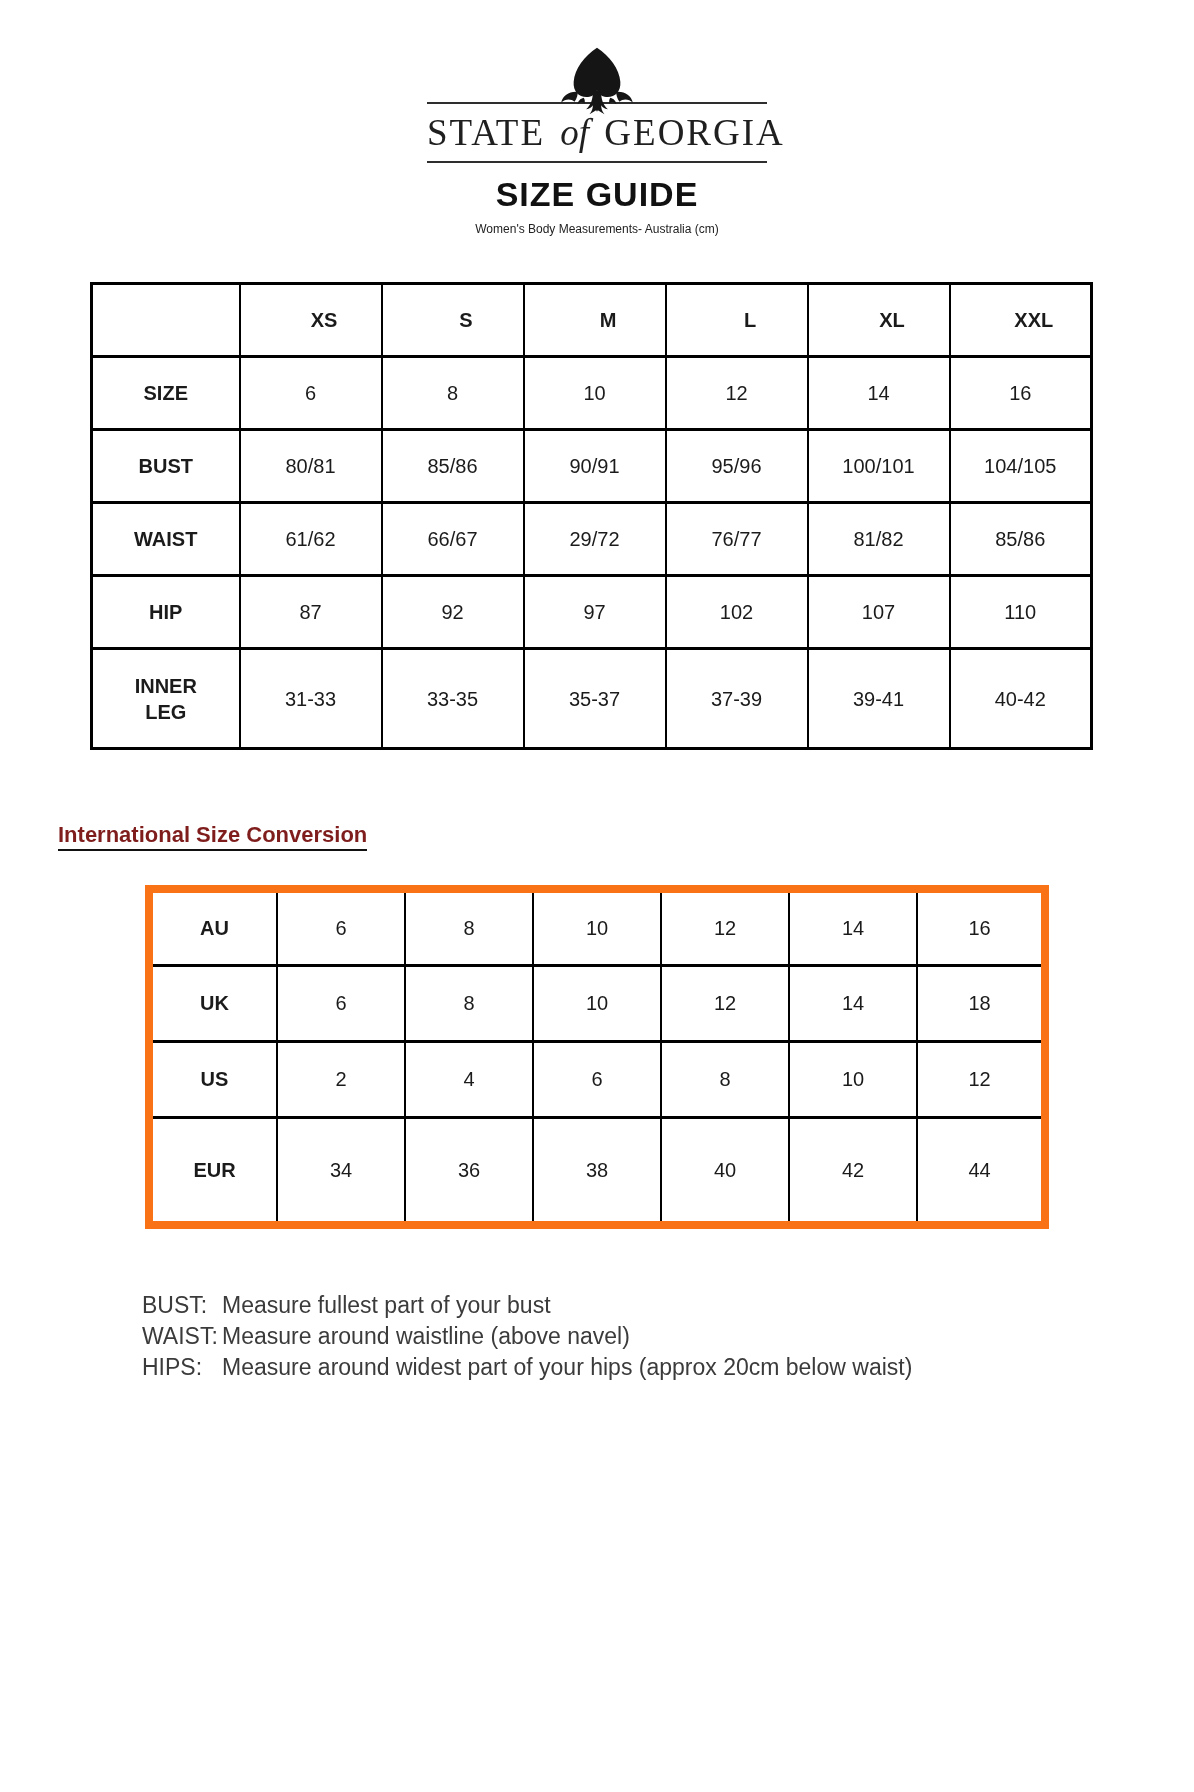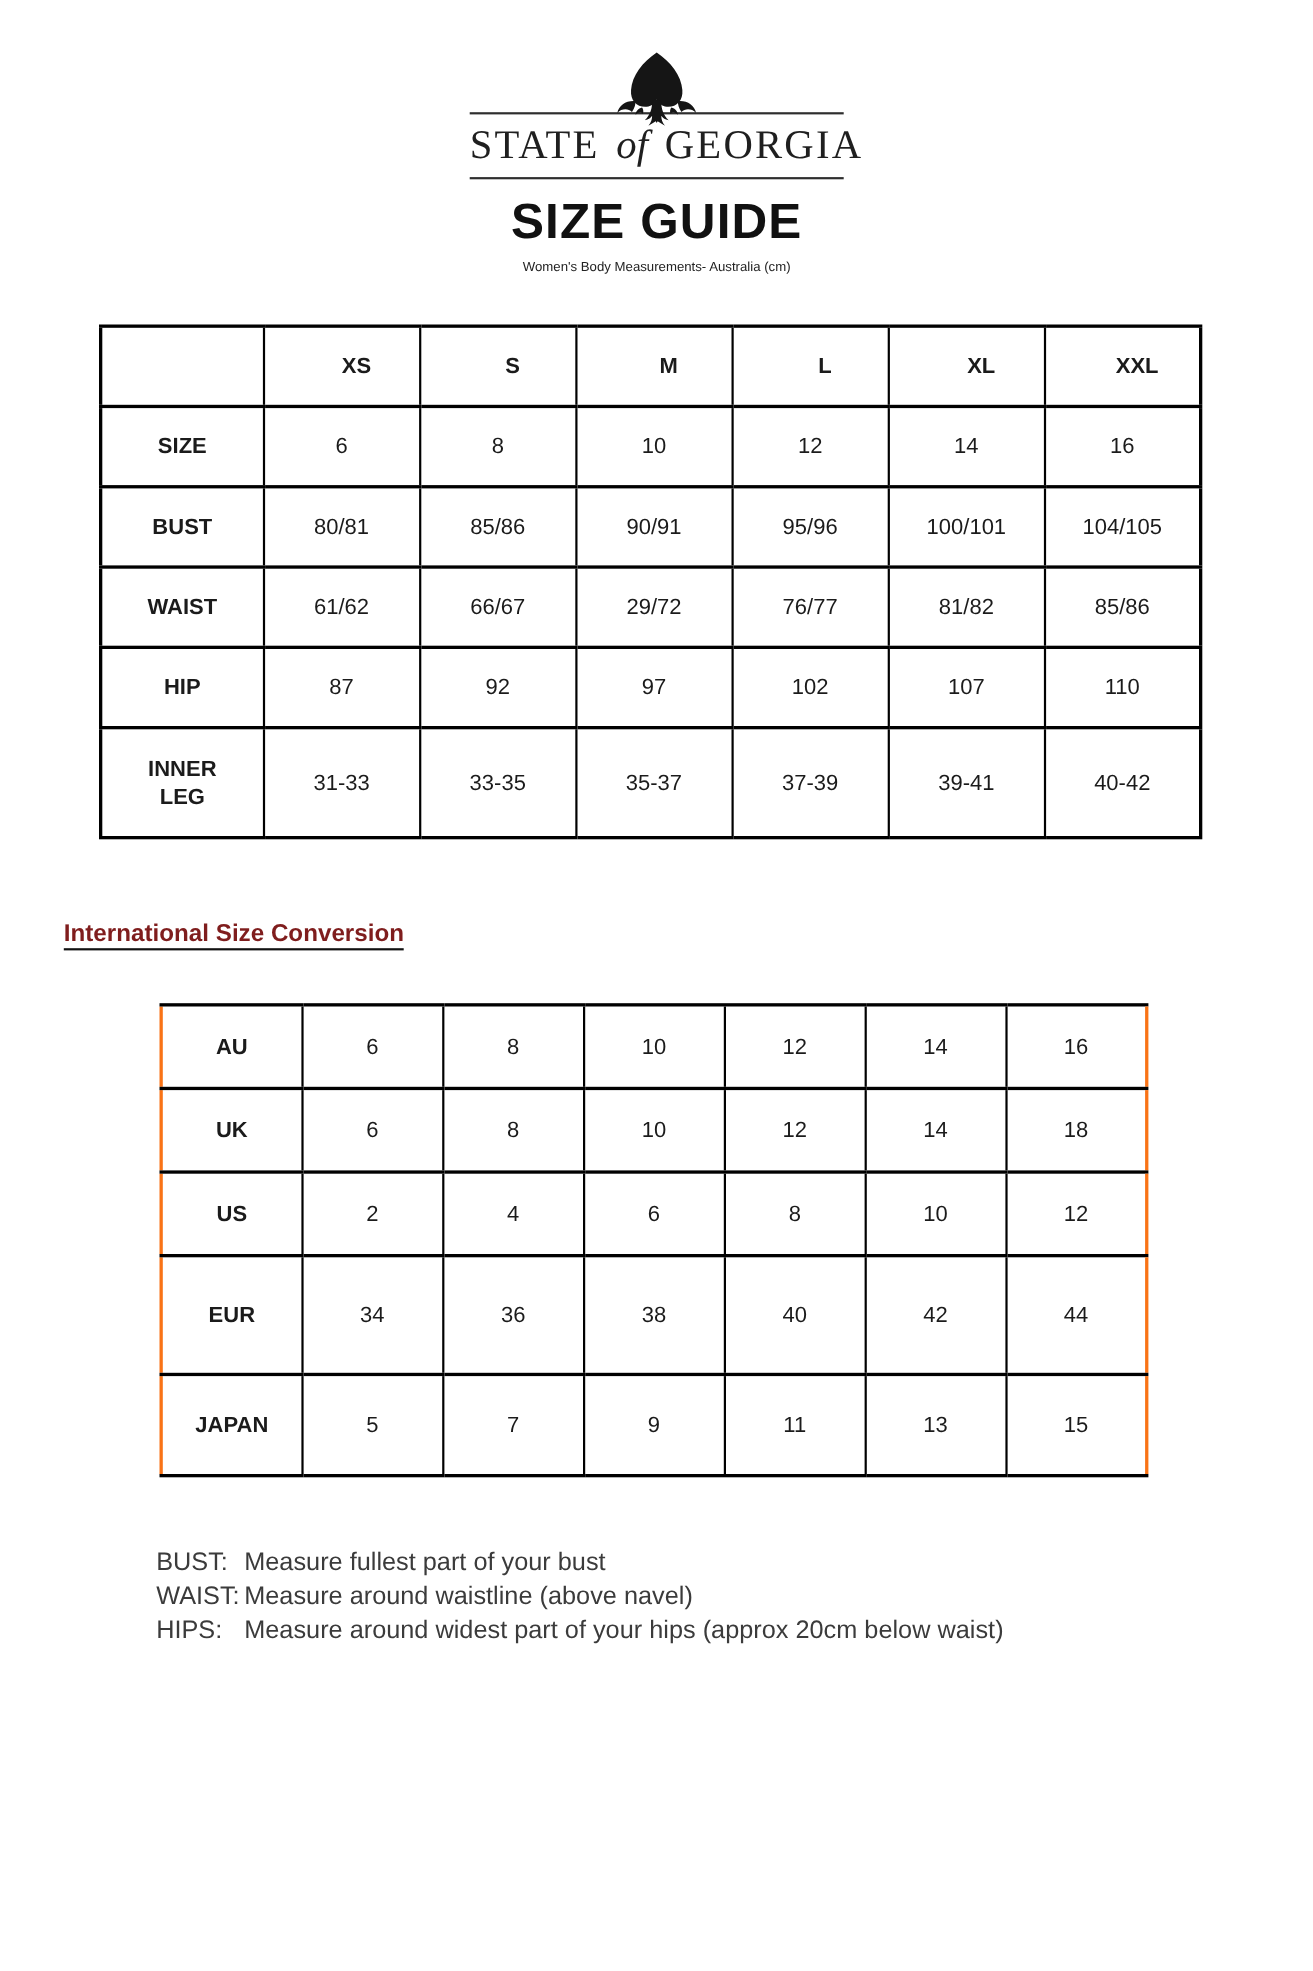--- a/index.html
+++ b/index.html
@@ -12,21 +12,21 @@
   .header{padding-top:58px;text-align:center;}
   .logo{width:340px;margin:0 auto;position:relative;}
   .logo-rule{position:relative;height:2px;background:#2e2e2e;margin-top:44px;}
   .logo-tree{position:absolute;left:50%;transform:translateX(-50%);bottom:-12px;}
   .logo-name{
     font-family:"Liberation Serif",serif;font-size:37px;color:#1f1f1f;
     letter-spacing:2px;margin-top:7px;white-space:nowrap;
   }
   .logo-name .of{font-style:italic;font-size:37px;letter-spacing:0;text-transform:none;padding:0 4px;}
   .logo-rule2{height:2px;background:#2e2e2e;margin-top:7px;}
-  .page-title{font-size:45px;font-weight:bold;letter-spacing:1px;margin-top:12px;color:#111;}
+  .page-title{font-size:34px;font-weight:bold;letter-spacing:1px;margin-top:12px;color:#111;}
   .subtitle{font-size:12px;margin-top:8px;color:#222;}
 
   
   table{border-collapse:collapse;table-layout:fixed;}
   td{
     border-left:2px solid #000;border-right:2px solid #000;
     border-top:3px solid #000;border-bottom:3px solid #000;
     text-align:center;vertical-align:middle;
     font-size:20px;color:#1b1b1b;line-height:1.3;
   }
@@ -37,21 +37,21 @@
   .t1 .c-label{width:148px;}
   .t1 .c-data{width:142px;}
   .t1 .rh{height:73px;}
   .t1 .rh-tall{height:100px;}
 
   .section-heading{
     margin:72px 0 0 58px;font-size:22px;font-weight:bold;color:#7f1d1d;
     display:inline-block;border-bottom:2px solid #111;padding-bottom:1px;
   }
 
-  .t2{margin:48px 0 0 145px;border:3px solid #f97316;}
+  .t2{margin:34px 0 0 145px;border:8px solid #f97316;}
   .t2 col{width:128px;}
   .t2 .rh{height:76px;}
   .t2 .rh-tall{height:108px;}
   .t2 .rh-mid{height:92px;}
 
   
   .notes{margin:64px 0 0 142px;font-size:23px;color:#3b3b3b;}
   .note-row{display:flex;margin-bottom:7px;line-height:1.05;}
   .note-label{width:80px;flex:0 0 80px;}
   .note-text{flex:1;}
@@ -192,29 +192,20 @@
   </tr>
   <tr class="rh-tall">
     <td class="lbl">EUR</td>
     <td>34</td>
     <td>36</td>
     <td>38</td>
     <td>40</td>
     <td>42</td>
     <td>44</td>
   </tr>
-  <tr class="rh-mid">
-    <td class="lbl">JAPAN</td>
-    <td>5</td>
-    <td>7</td>
-    <td>9</td>
-    <td>11</td>
-    <td>13</td>
-    <td>15</td>
-  </tr>
   </tbody>
 </table>
 
 <div class="notes">
   <div class="note-row">
     <span class="note-label">BUST:</span>
     <span class="note-text">Measure fullest part of your bust</span>
   </div>
   <div class="note-row">
     <span class="note-label">WAIST:</span>

